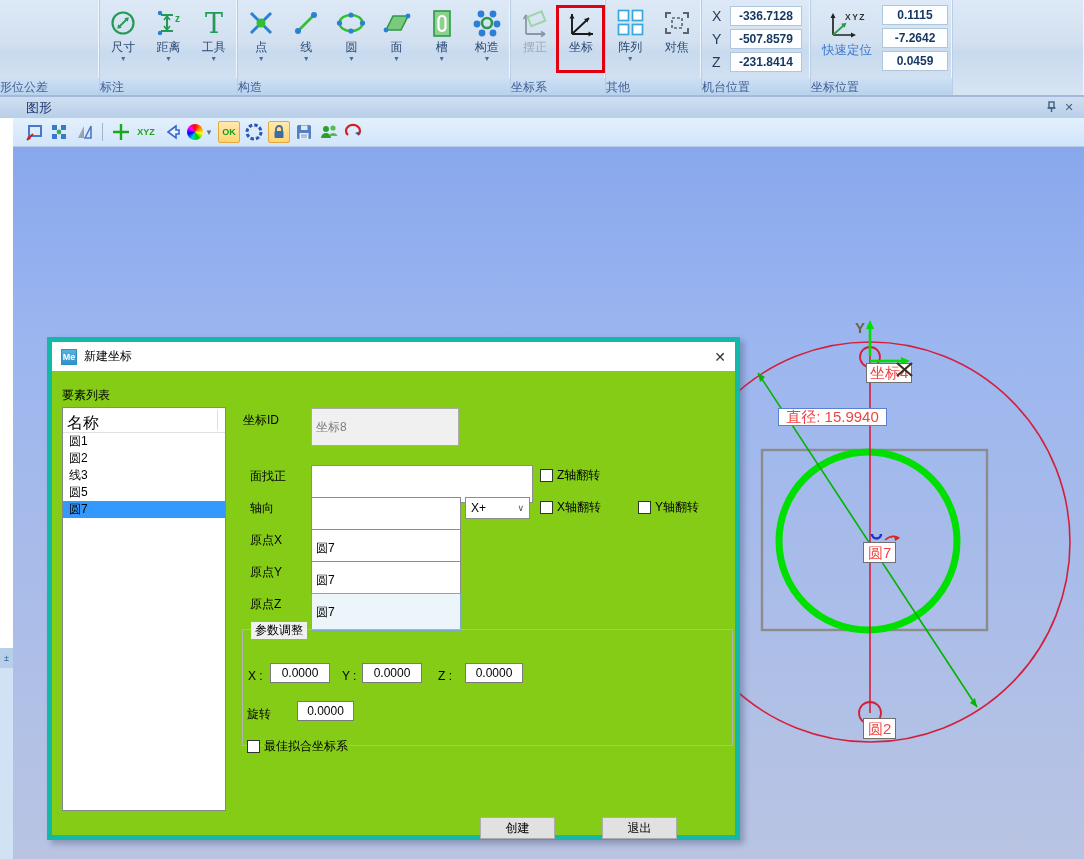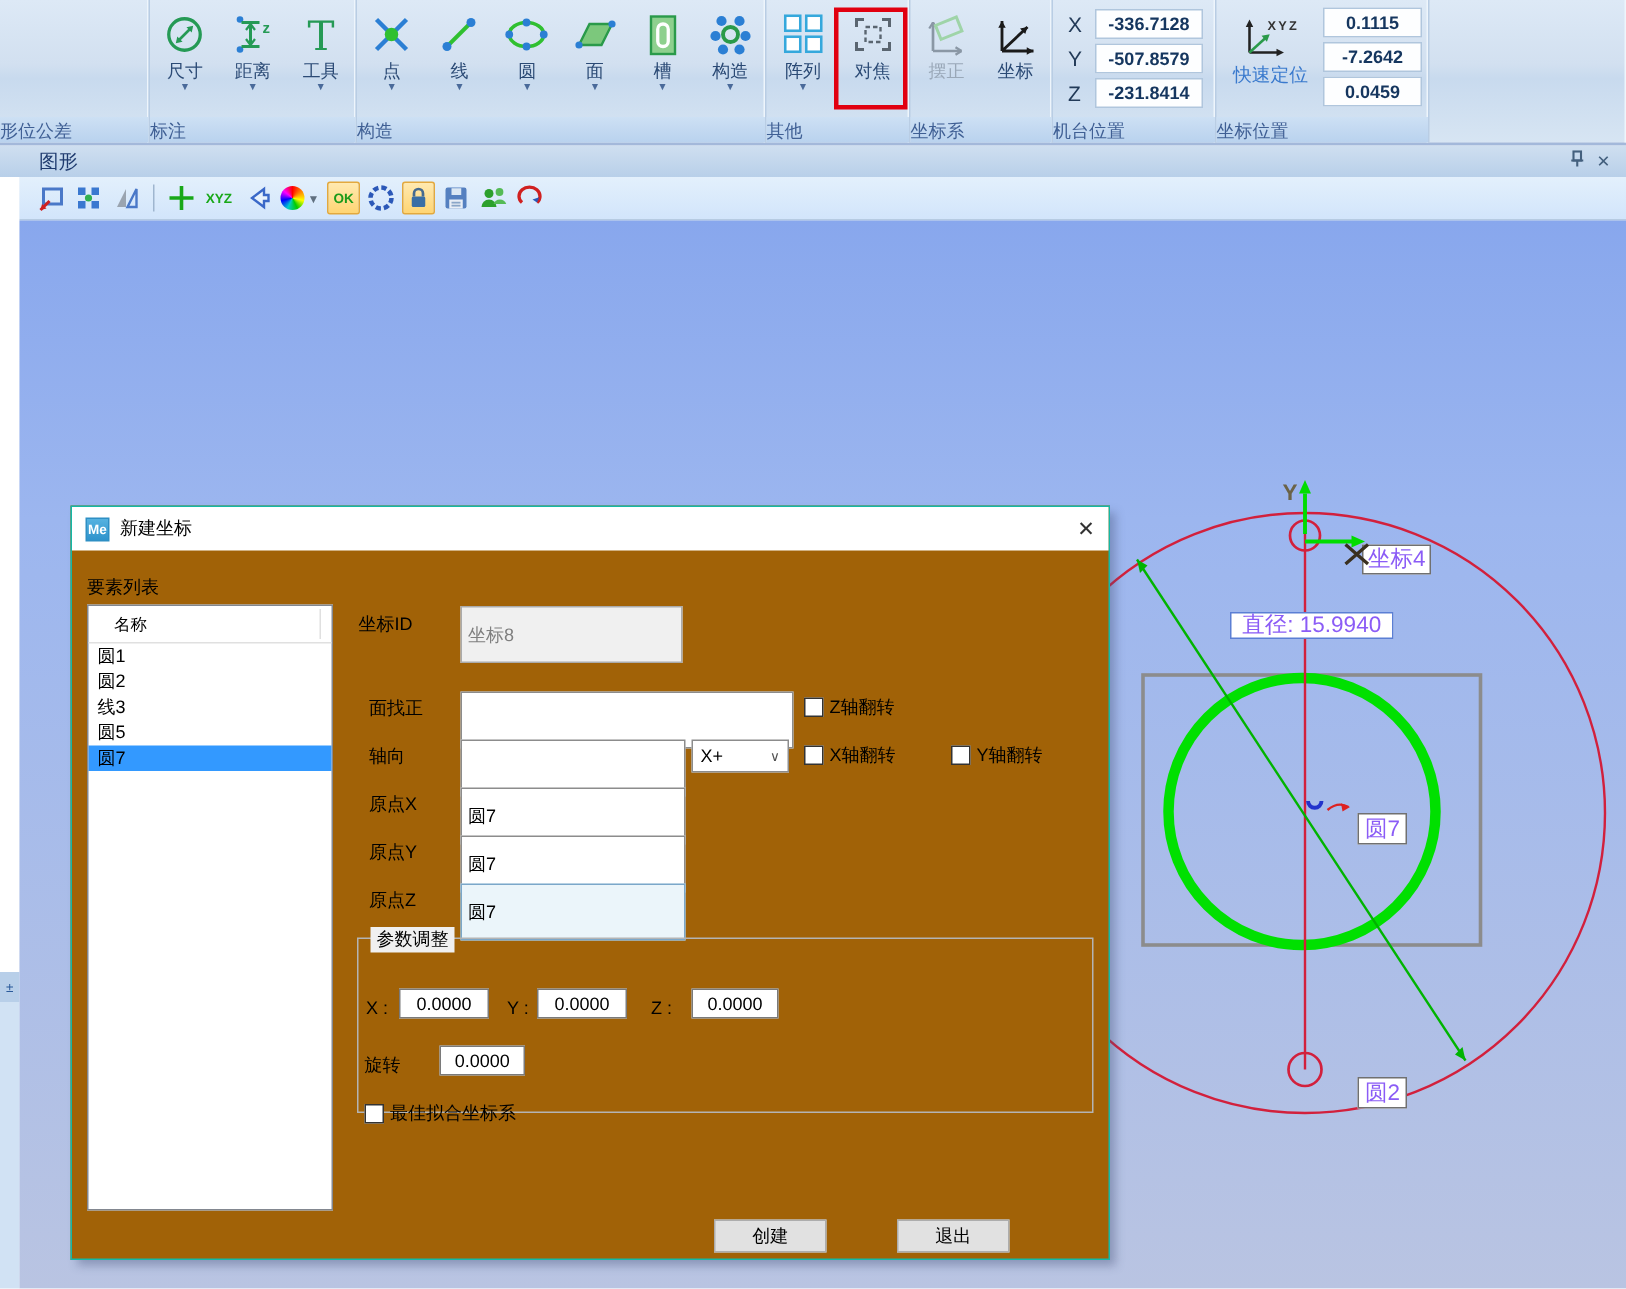--- a/index.html
+++ b/index.html
@@ -51,38 +51,38 @@
   .tbtn { width:22px; height:22px; display:flex; align-items:center; justify-content:center; }
   .tsep { width:1px; height:18px; background:#9fb6cf; margin:0 4px; }
   .tbtn.hl { background:linear-gradient(#ffe9b0,#ffd573); border:1px solid #e3a93e; border-radius:2px; }
   .okbadge { font-size:9px; font-weight:bold; color:#1a9a1a; }
   .xyztxt { font-size:9px; font-weight:bold; color:#18a818; letter-spacing:0; }
 
   
   #canvas { position:absolute; left:13px; top:147px; width:1071px; height:712px;
     background:linear-gradient(#88a7ed 0%, #9cb6ef 28%, #b9c4e2 100%); }
   #canvas svg { position:absolute; left:0; top:0; }
-  .clabel { position:absolute; background:#ffffff; border:1px solid #707070; color:#8b5cf6;
-    font-size:13px; line-height:15px; padding:0 5px; white-space:nowrap;margin-left:42px; }
+  .clabel { position:absolute; background:#ffffff; border:1px solid #707070; color:#ef4444;
+    font-size:13px; line-height:15px; padding:0 5px; white-space:nowrap; }
   .clabel.blue-border { border-color:#5b7fd4; font-size:15px; line-height:16px; padding:0 4px; min-width:109px; text-align:center; }
 
   
   #dialog { position:absolute; left:47px; top:337px; width:693px; height:503px;
-    background:#a16207; border:1px solid #14b8a6; box-shadow:4px 4px 6px rgba(70,80,120,.4); }
+    background:#84cc16; border:5px solid #14b8a6; box-shadow:4px 4px 6px rgba(70,80,120,.4); }
   #dlg-title { position:absolute; left:0; top:0; width:100%; height:29px; background:#ffffff;
     display:flex; align-items:center; }
   #dlg-title .dicon { width:16px; height:16px; margin-left:9px; border:1px solid #2e8fc4;
     background:linear-gradient(#55b2e0,#2f93cc); color:#fff; font-size:9px; font-weight:bold; display:flex; align-items:center; justify-content:center; }
   #dlg-title .dtext { font-size:12px; color:#000; margin-left:7px; flex:1; }
   #dlg-title .dclose { width:30px; text-align:center; font-size:14px; color:#333; cursor:default; }
   .dlg-label { position:absolute; font-size:12px; color:#000; }
   #list-box { position:absolute; left:10px; top:65px; width:164px; height:404px;
     background:#fff; border:1px solid #828790; }
   #list-header { height:25px; border-bottom:1px solid #e0e0e0; position:relative; }
-  #list-header .htext { font-size:11px; color:#000; padding:5px 0 0 17px; }
+  #list-header .htext { font-size:16px; color:#000; padding:5px 0 0 4px; }
   #list-header .hsep { position:absolute; right:7px; top:2px; bottom:2px; width:1px; background:#e0e0e0; }
   .list-item { height:17px; font-size:12px; color:#000; padding-left:6px; line-height:17px; }
   .list-item.selected { background:#3399ff; }
   .gbox { position:absolute; border:1px solid #b4b4b4; }
   .gbox .gtitle { position:absolute; left:8px; top:-8px; background:#f0f0f0; padding:0 4px; font-size:12px; color:#000; }
   .din { position:absolute; background:#fff; border:1px solid #8c8c8c; font-size:12px; color:#000;
     padding:18px 4px; display:flex; align-items:center; }
   .din.disabled { background:#f0f0f0; border-color:#ababab; color:#7f7f7f; }
   .din.focused { background:#ebf5fa; border-color:#7ba7c9; }
   .combo { position:absolute; background:#fff; border:1px solid #8c8c8c; font-size:12px; color:#000;
@@ -214,20 +214,45 @@
                 <circle cx="16" cy="16" r="5" fill="none" stroke="#2a9a4a" stroke-width="2.6"></circle>
               </svg>
           </div>
           <div class="rtext">构造</div>
           <div class="rarrow">▼</div>
         </div>
       </div>
       <div class="rlabel">构造</div>
     </div>
 
+    <div class="rgroup" style="width:95px">
+      <div class="rbuttons">
+        <div class="rbtn disabled">
+          <div class="ricon">
+            <svg width="32" height="32">
+                <path d="M7,27 L7,8 M7,27 L26,27" stroke="#8a97a5" stroke-width="1.8"></path>
+                <path d="M7,8 l-2.5,4 M7,8 l2.5,4 M26,27 l-4,-2.5 M26,27 l-4,2.5" stroke="#8a97a5" stroke-width="1.5" fill="none"></path>
+                <rect x="10" y="7" width="15" height="10" fill="none" stroke="#9fd4a8" stroke-width="2" transform="rotate(-22 17 12)"></rect>
+              </svg>
+          </div>
+          <div class="rtext">摆正</div>
+        </div>
+        <div class="rbtn">
+          <div class="ricon">
+            <svg width="32" height="32">
+                <path d="M7,27 L7,7 M7,27 L28,27 M7,27 L24,11" stroke="#1a1a1a" stroke-width="1.9" fill="none"></path>
+                <path d="M7,7 l-2.5,4.5 l5,0 z M28,27 l-4.5,-2.5 l0,5 z M24,11 l-5,1 l3.5,3.6 z" fill="#1a1a1a"></path>
+              </svg>
+          </div>
+          <div class="rtext">坐标</div>
+        </div>
+      </div>
+      <div class="rlabel">坐标系</div>
+    </div>
+
     <div class="rgroup" style="width:96px">
       <div class="rbuttons">
         <div class="rbtn">
           <div class="ricon">
             <svg width="32" height="32">
                 <rect x="4.5" y="3.5" width="10" height="10" fill="#fff" stroke="#35a8dc" stroke-width="1.7"></rect>
                 <rect x="18.5" y="3.5" width="10" height="10" fill="#fff" stroke="#35a8dc" stroke-width="1.7"></rect>
                 <rect x="4.5" y="17.5" width="10" height="10" fill="#fff" stroke="#35a8dc" stroke-width="1.7"></rect>
                 <rect x="18.5" y="17.5" width="10" height="10" fill="#fff" stroke="#35a8dc" stroke-width="1.7"></rect>
               </svg>
@@ -239,45 +264,20 @@
           <div class="ricon">
             <svg width="32" height="32">
                 <path d="M10,6 L5,6 L5,11 M22,6 L27,6 L27,11 M5,21 L5,26 L10,26 M27,21 L27,26 L22,26" fill="none" stroke="#5a6570" stroke-width="2"></path>
                 <rect x="11" y="11" width="10" height="10" fill="none" stroke="#5a6570" stroke-width="1.6" stroke-dasharray="3,2"></rect>
               </svg>
           </div>
           <div class="rtext">对焦</div>
         </div>
       </div>
       <div class="rlabel">其他</div>
-    </div>
-
-    <div class="rgroup" style="width:95px">
-      <div class="rbuttons">
-        <div class="rbtn disabled">
-          <div class="ricon">
-            <svg width="32" height="32">
-                <path d="M7,27 L7,8 M7,27 L26,27" stroke="#8a97a5" stroke-width="1.8"></path>
-                <path d="M7,8 l-2.5,4 M7,8 l2.5,4 M26,27 l-4,-2.5 M26,27 l-4,2.5" stroke="#8a97a5" stroke-width="1.5" fill="none"></path>
-                <rect x="10" y="7" width="15" height="10" fill="none" stroke="#9fd4a8" stroke-width="2" transform="rotate(-22 17 12)"></rect>
-              </svg>
-          </div>
-          <div class="rtext">摆正</div>
-        </div>
-        <div class="rbtn">
-          <div class="ricon">
-            <svg width="32" height="32">
-                <path d="M7,27 L7,7 M7,27 L28,27 M7,27 L24,11" stroke="#1a1a1a" stroke-width="1.9" fill="none"></path>
-                <path d="M7,7 l-2.5,4.5 l5,0 z M28,27 l-4.5,-2.5 l0,5 z M24,11 l-5,1 l3.5,3.6 z" fill="#1a1a1a"></path>
-              </svg>
-          </div>
-          <div class="rtext">坐标</div>
-        </div>
-      </div>
-      <div class="rlabel">坐标系</div>
     </div>
 
     <div class="rgroup" style="width:109px">
       <div class="mpos-rows">
         <div class="mpos-row">
             <span class="axis">X</span>
             <div class="valbox">-336.7128</div>
           </div>
         <div class="mpos-row">
             <span class="axis">Y</span>

